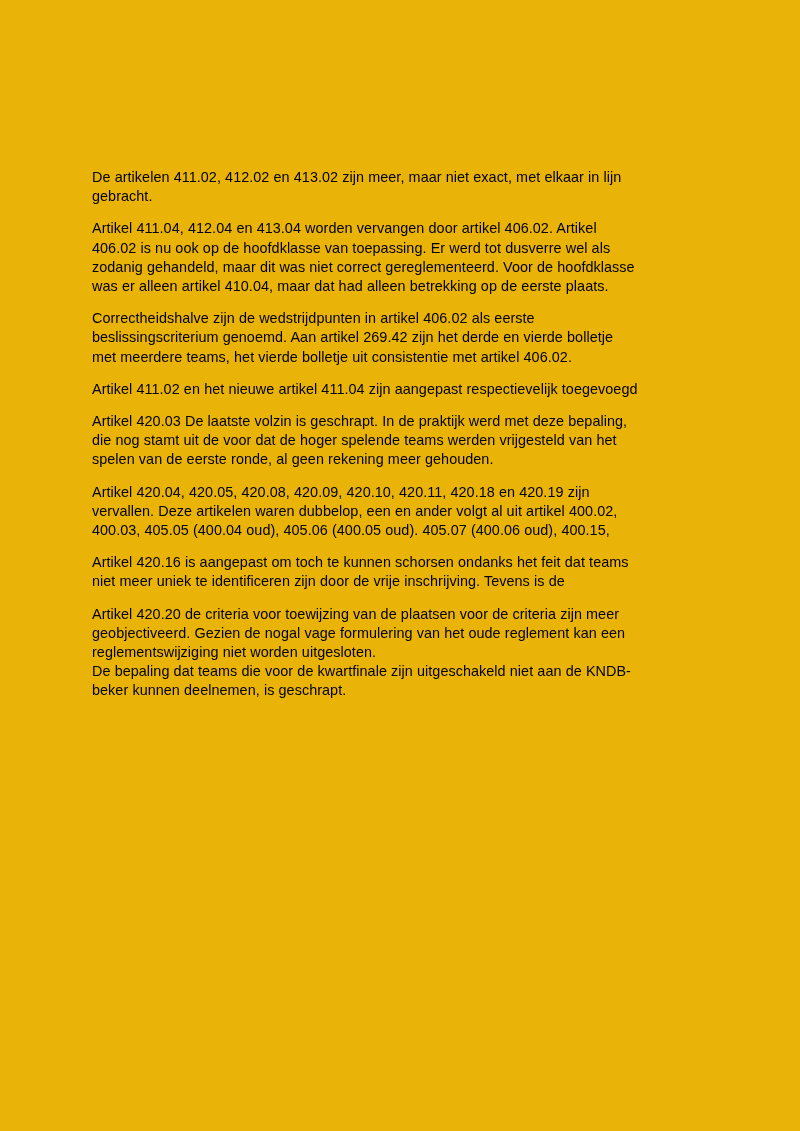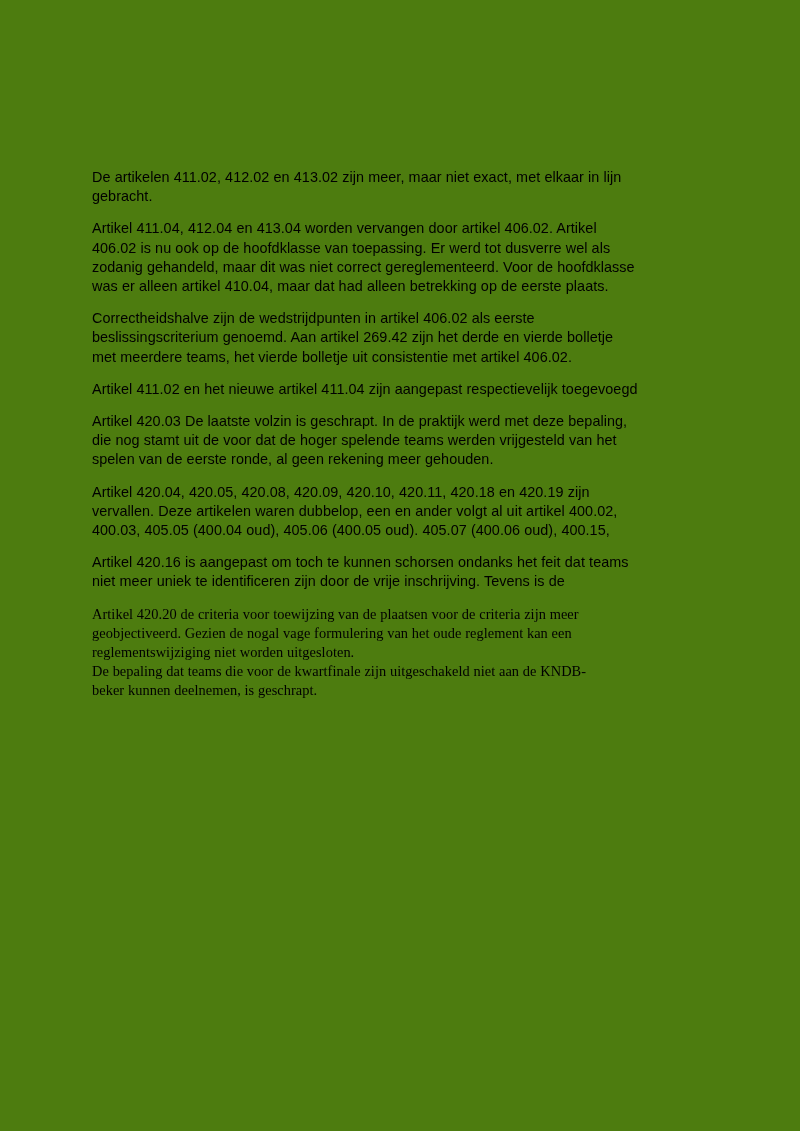--- a/index.html
+++ b/index.html
@@ -8,21 +8,21 @@
     background: #ffffff;
   }
   body {
     font-family: "Liberation Sans", sans-serif;
     color: #000000;
   }
   .page {
     position: relative;
     width: 800px;
     height: 1131px;
-    background: #4d7c0f;
+    background: #eab308;
     overflow: hidden;
     box-sizing: border-box;
   }
   .doc-body {
     position: absolute;
     left: 92px;
     top: 168px;
     width: 620px;
   }
   .para {
@@ -30,21 +30,20 @@
     line-height: 19.2px;
     margin: 0 0 13px 0;
     text-align: left;
     letter-spacing: 0.05px;
     word-spacing: 0.1px;
     color: #000000;
     -webkit-font-smoothing: none;
   }
   .para:last-child {
     margin-bottom: 16px;
-    font-family: Liberation Serif, serif;
   }
   .para .ln {
     display: block;
   }
 </style>
 </head>
 <body>
 
 <div class="page">
   <div class="doc-body">

